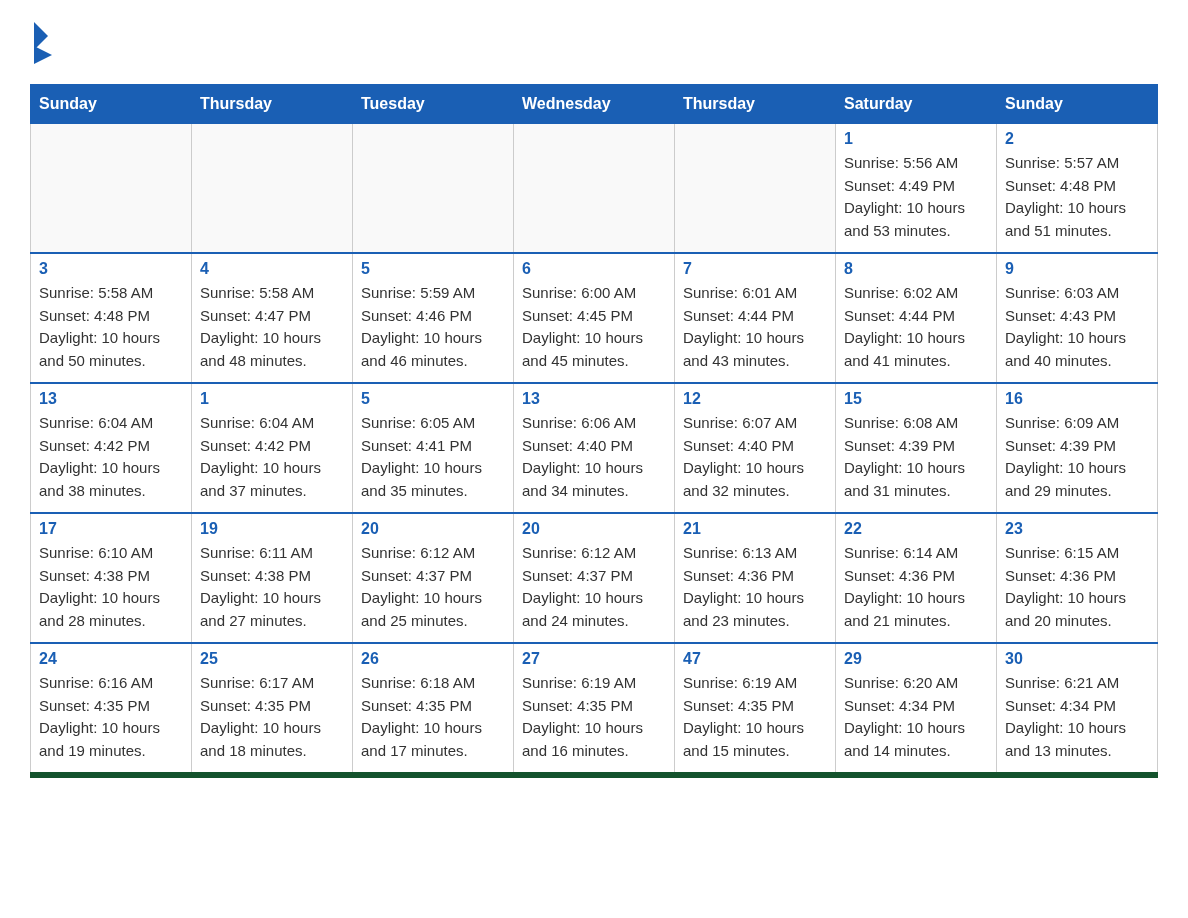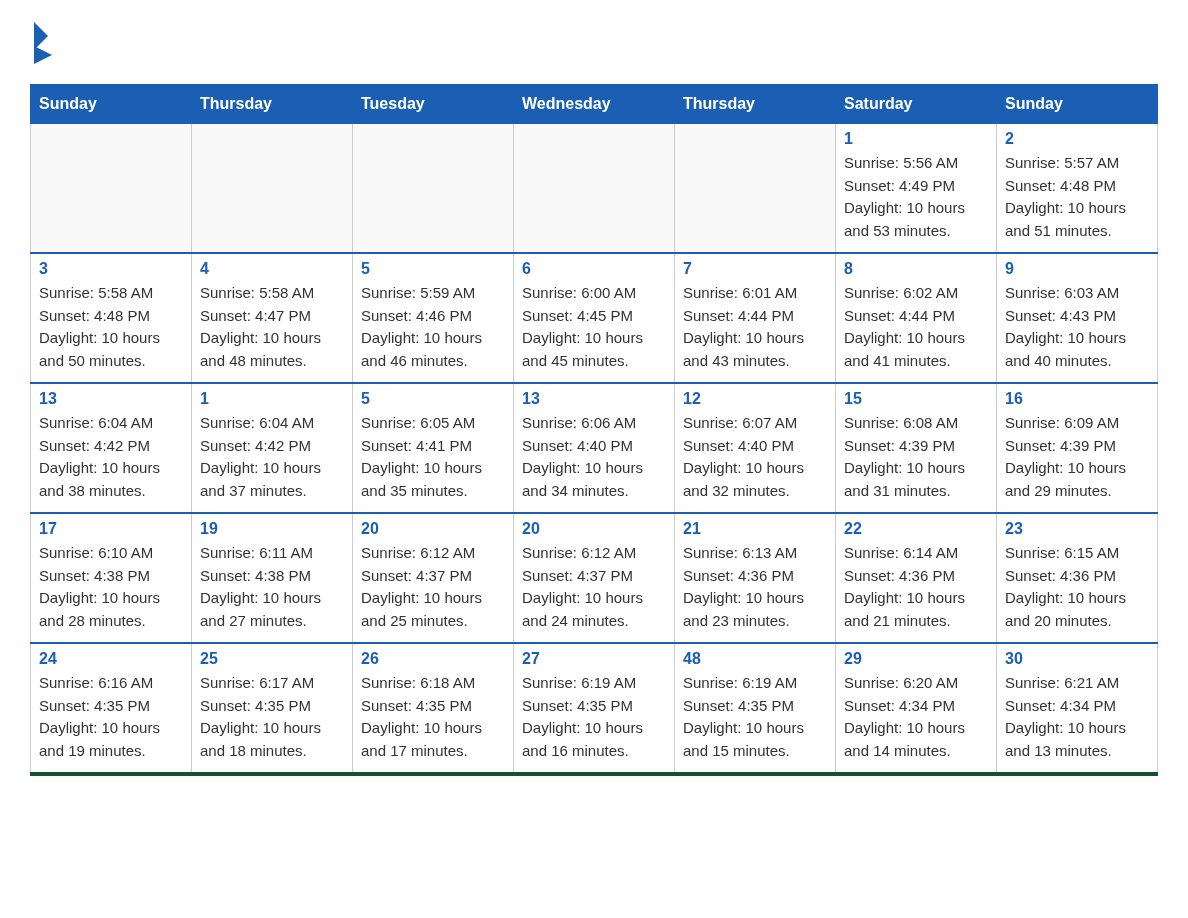--- a/index.html
+++ b/index.html
@@ -96,21 +96,21 @@
       line-height: 1.5;
       color: #333;
     }
     .calendar tbody tr td.empty {
       background: #f9f9f9;
     }
     .calendar tbody tr {
       border-bottom: 2px solid #1a5fb4;
     }
     .calendar tbody tr:last-child {
-      border-bottom: 4px solid #14532d;
+      border-bottom: 6px solid #14532d;
     }
   </style>
 </head>
 <body>
 
 <div class="header">
   <div class="logo">
     <div class="logo-top">
       <span class="logo-general"></span>
       <div class="logo-arrow"></div>
@@ -255,21 +255,21 @@
         </td>
         <td>
           <span class="day-num">26</span>
           <div class="day-info">Sunrise: 6:18 AM<br>Sunset: 4:35 PM<br>Daylight: 10 hours and 17 minutes.</div>
         </td>
         <td>
           <span class="day-num">27</span>
           <div class="day-info">Sunrise: 6:19 AM<br>Sunset: 4:35 PM<br>Daylight: 10 hours and 16 minutes.</div>
         </td>
         <td>
-          <span class="day-num">48</span>
+          <span class="day-num">47</span>
           <div class="day-info">Sunrise: 6:19 AM<br>Sunset: 4:35 PM<br>Daylight: 10 hours and 15 minutes.</div>
         </td>
         <td>
           <span class="day-num">29</span>
           <div class="day-info">Sunrise: 6:20 AM<br>Sunset: 4:34 PM<br>Daylight: 10 hours and 14 minutes.</div>
         </td>
         <td>
           <span class="day-num">30</span>
           <div class="day-info">Sunrise: 6:21 AM<br>Sunset: 4:34 PM<br>Daylight: 10 hours and 13 minutes.</div>
         </td>

